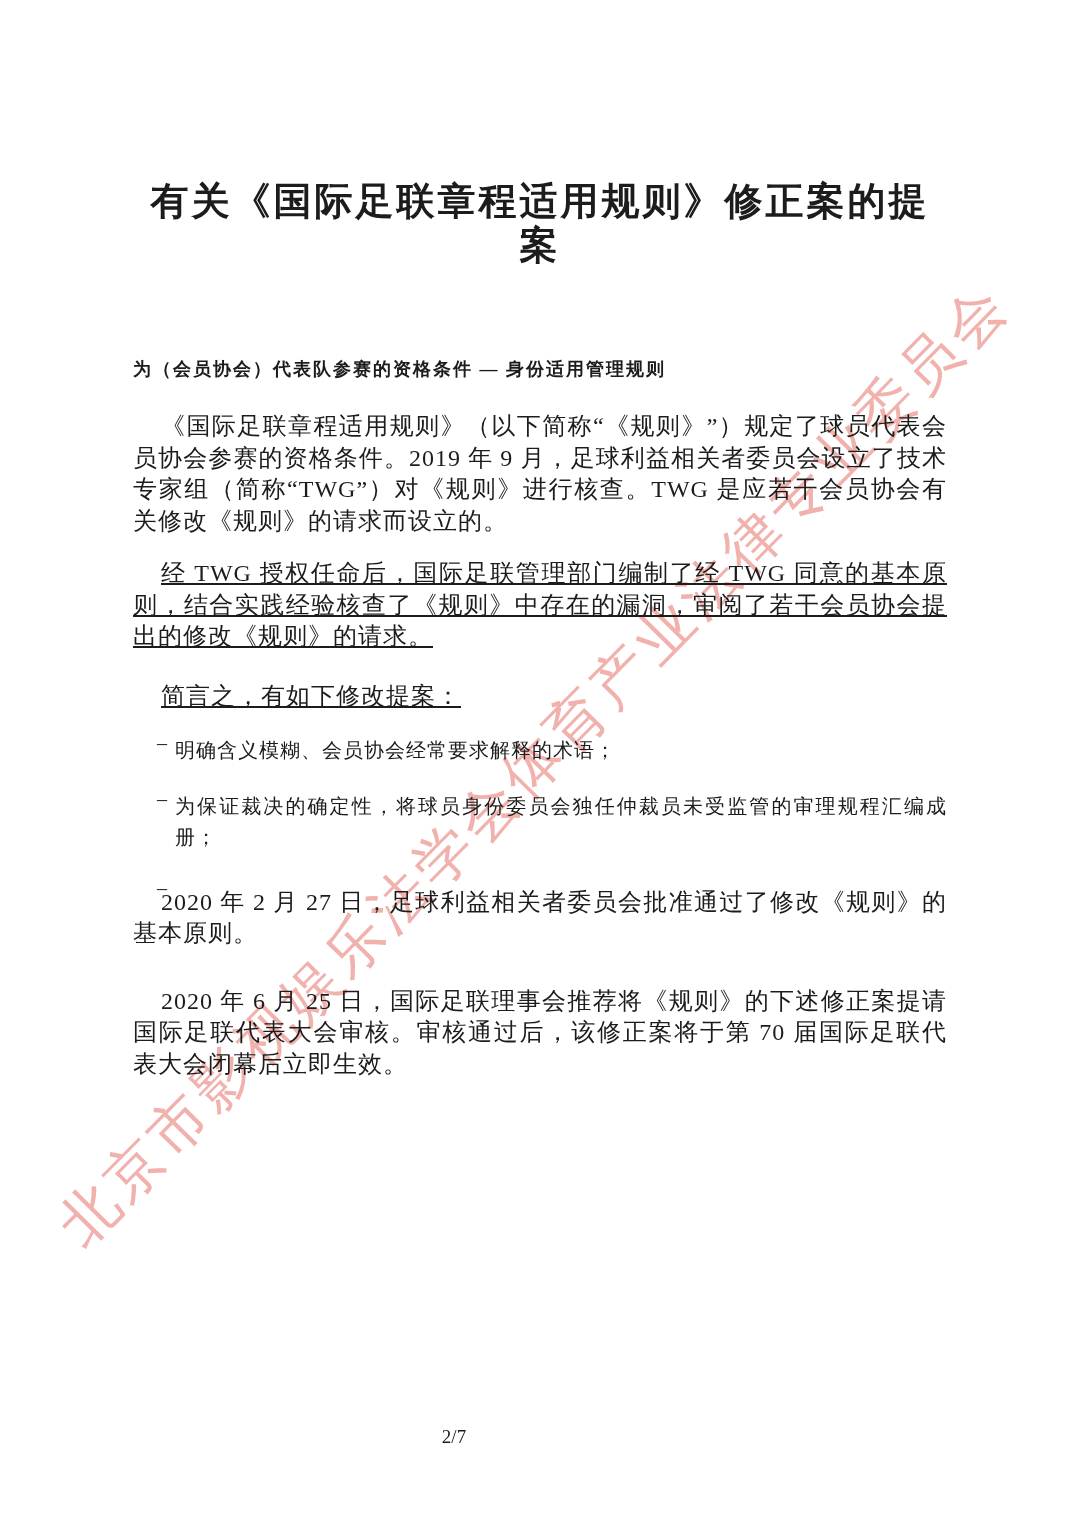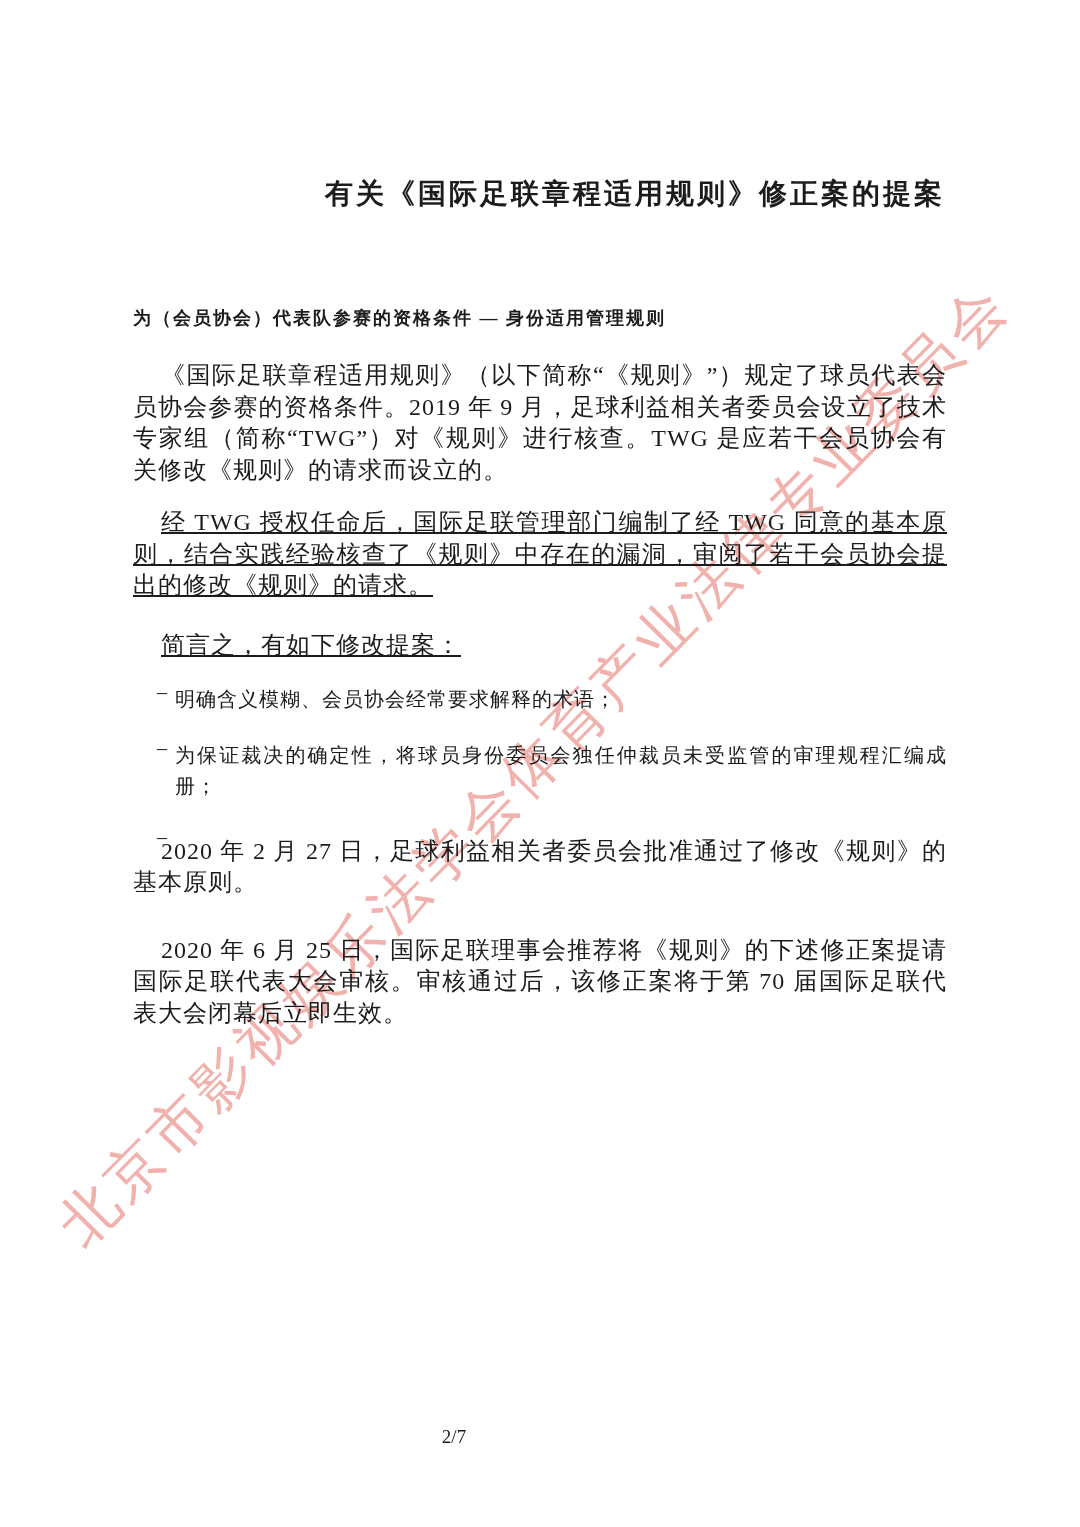--- a/index.html
+++ b/index.html
@@ -30,23 +30,23 @@
     pointer-events: none;
   }
   .content {
     position: absolute;
     left: 133px;
     width: 814px;
     top: 170px;
     z-index: 1;
   }
   .doc-title {
-    margin: 2px;
-    text-align: right;
-    font-size: 28px;
+    margin: 9px;
+    text-align: center;
+    font-size: 38px;
     line-height: 44px;
     font-weight: bold;
     letter-spacing: 3px;
   }
   .doc-heading {
     margin: 86px 0 0 0;
     font-size: 18px;
     line-height: 32px;
     font-weight: bold;
     letter-spacing: 2px;

